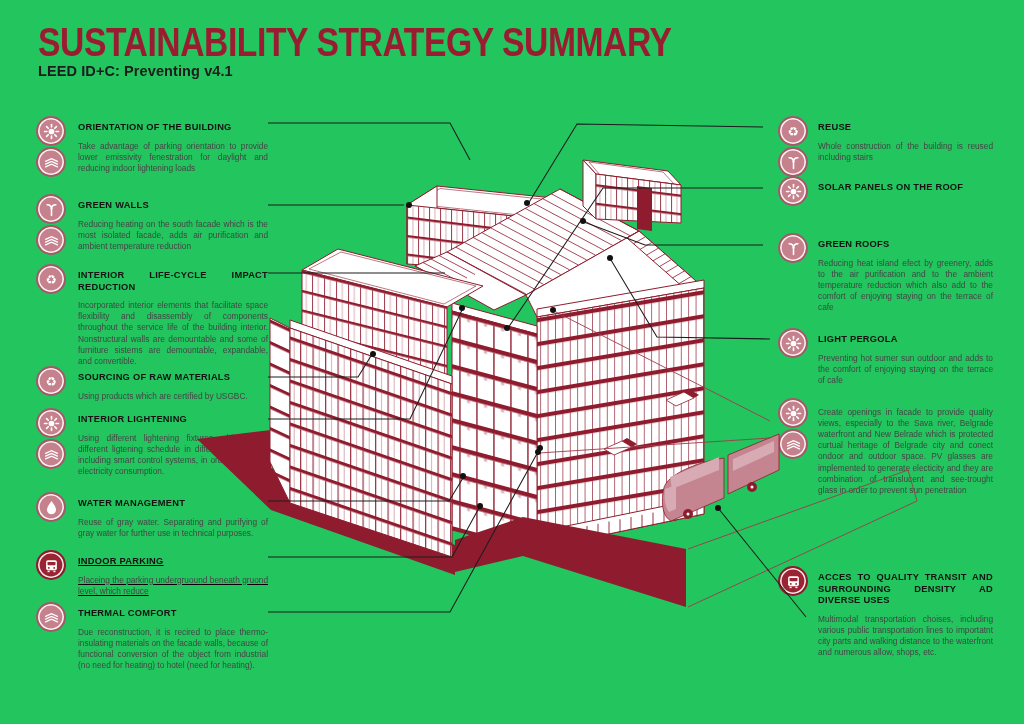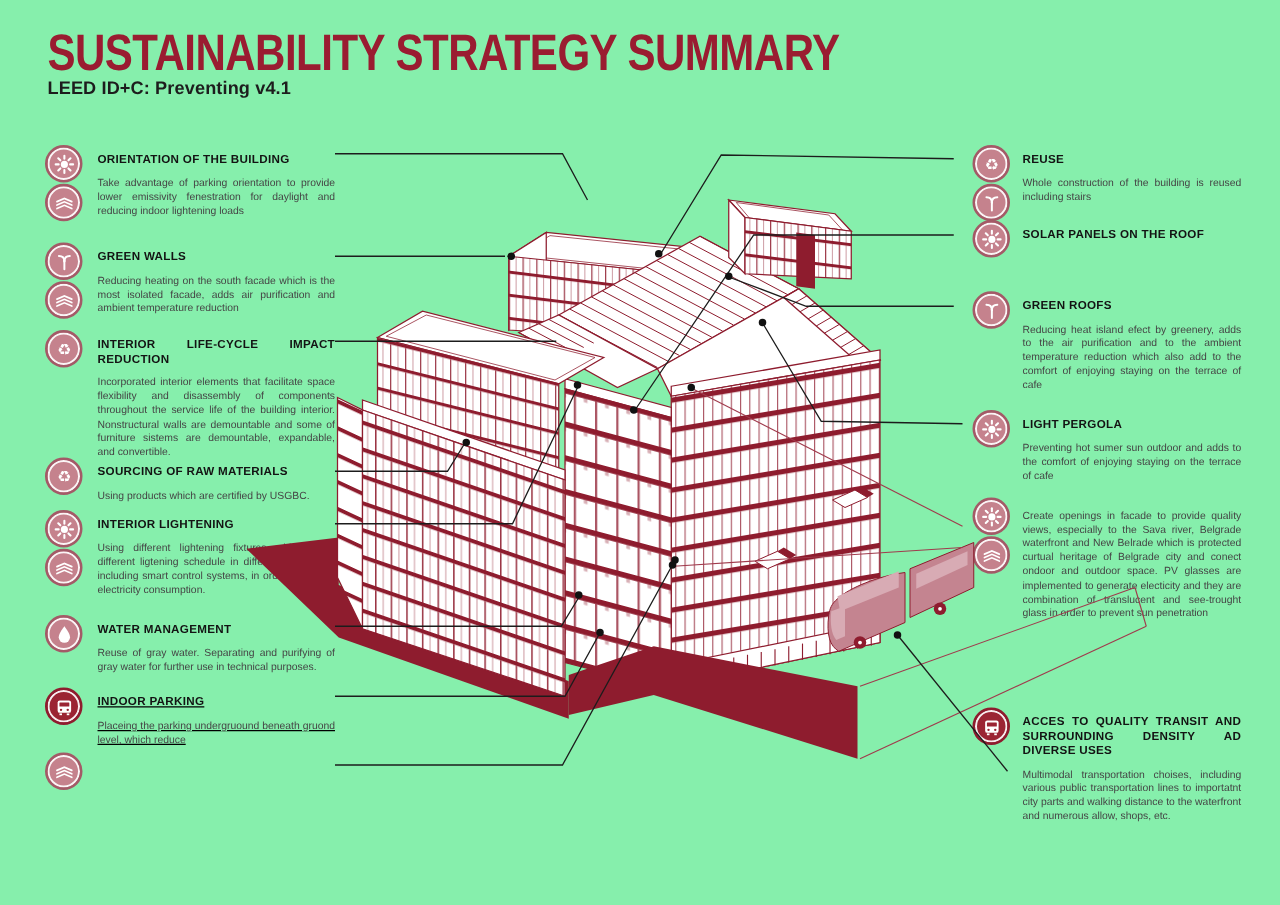--- a/index.html
+++ b/index.html
@@ -1,16 +1,16 @@
 <!DOCTYPE html>
 <html><head>
 <meta charset="utf-8">
 <style>
   html,body{margin:0;padding:0;background:#e8e8e8;}
-  #board{position:relative;width:1024px;height:724px;background:#86efac;overflow:hidden;
+  #board{position:relative;width:1024px;height:724px;background:#22c55e;overflow:hidden;
          font-family:"Liberation Sans",sans-serif;}
   
   #page-title{position:absolute;left:38px;top:22px;margin:0;color:#9a1c31;
     font:800 41px/1 "Liberation Sans",sans-serif;letter-spacing:-.5px;
     transform:scaleX(.82);transform-origin:left top;white-space:nowrap;}
   #page-subtitle{position:absolute;left:38px;top:64px;margin:0;color:#1d1d1d;
     font:700 14.5px/1 "Liberation Sans",sans-serif;letter-spacing:.1px;}
   
   .item{position:absolute;z-index:1;}
   .item.left{left:36px;width:232px;}
@@ -175,20 +175,24 @@
       <div class="item left" style="top: 604px;">
         <span class="badge" style="top: -2px;">
           <svg viewBox="0 0 24 24">
             <g stroke="#fff" stroke-width="1.7" fill="none" stroke-linecap="round">
               <path d="M4.5,10.5 L12,7.2 L19.5,10.5"></path>
               <path d="M4.5,14 L12,10.7 L19.5,14"></path>
               <path d="M4.5,17.5 L12,14.2 L19.5,17.5"></path>
             </g>
           </svg>
         </span>
+        <div class="txt">
+          <h3>THERMAL COMFORT</h3>
+          <p>Due reconstruction, it is recired to place thermo-insulating materials on the facade walls, because of functional conversion of the object from industrial (no need for heating) to hotel (need for heating).</p>
+        </div>
       </div>
     </div>
   <div id="right-col">
       <div class="item right" style="top: 118px;">
         <span class="badge" style="top: -2px;">
           <svg viewBox="0 0 24 24">
             <text x="12" y="17.5" font-size="16" text-anchor="middle" fill="#fff" font-family="DejaVu Sans, sans-serif">♻</text>
           </svg>
         </span>
         <span class="badge" style="top: 29px;">

